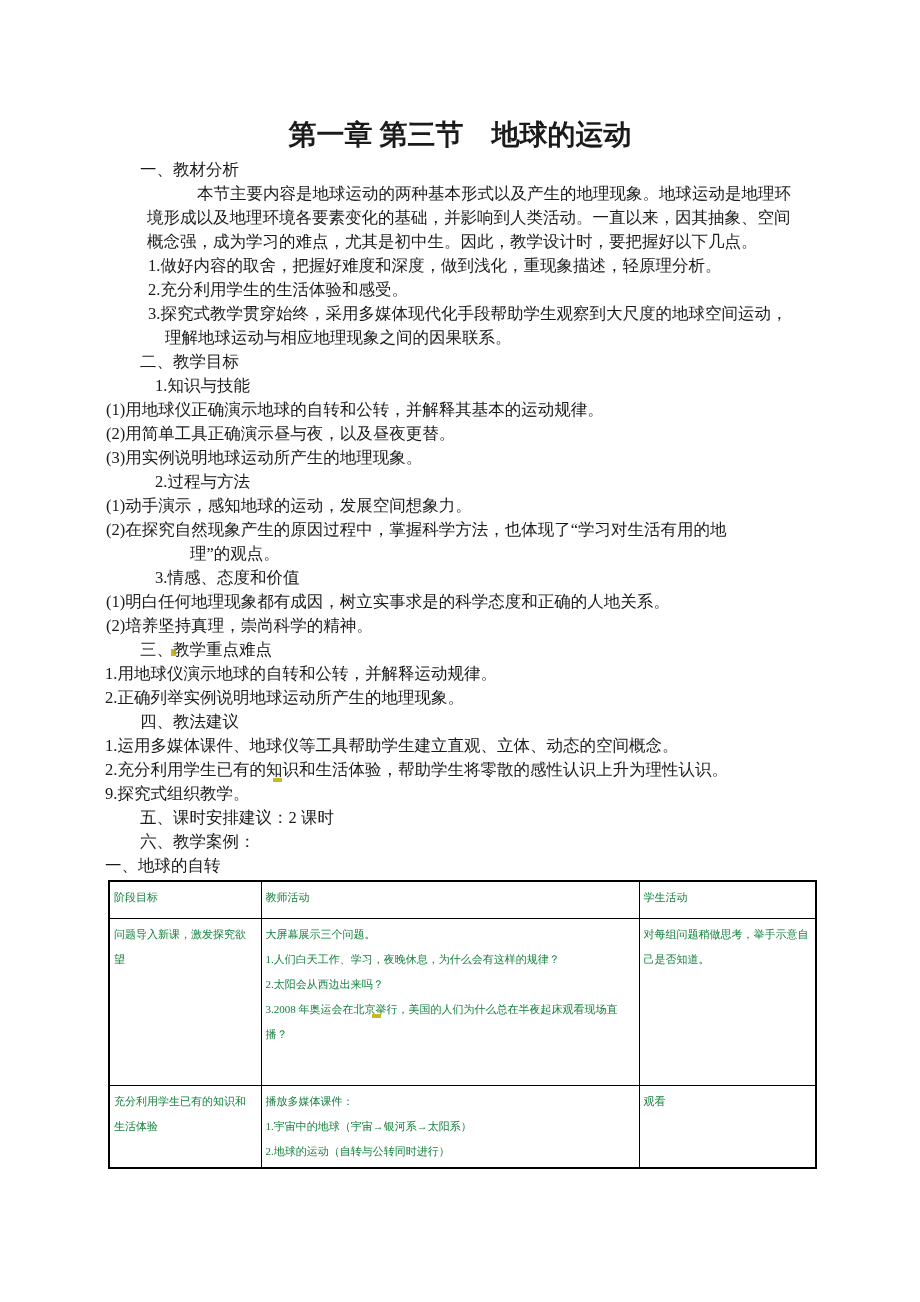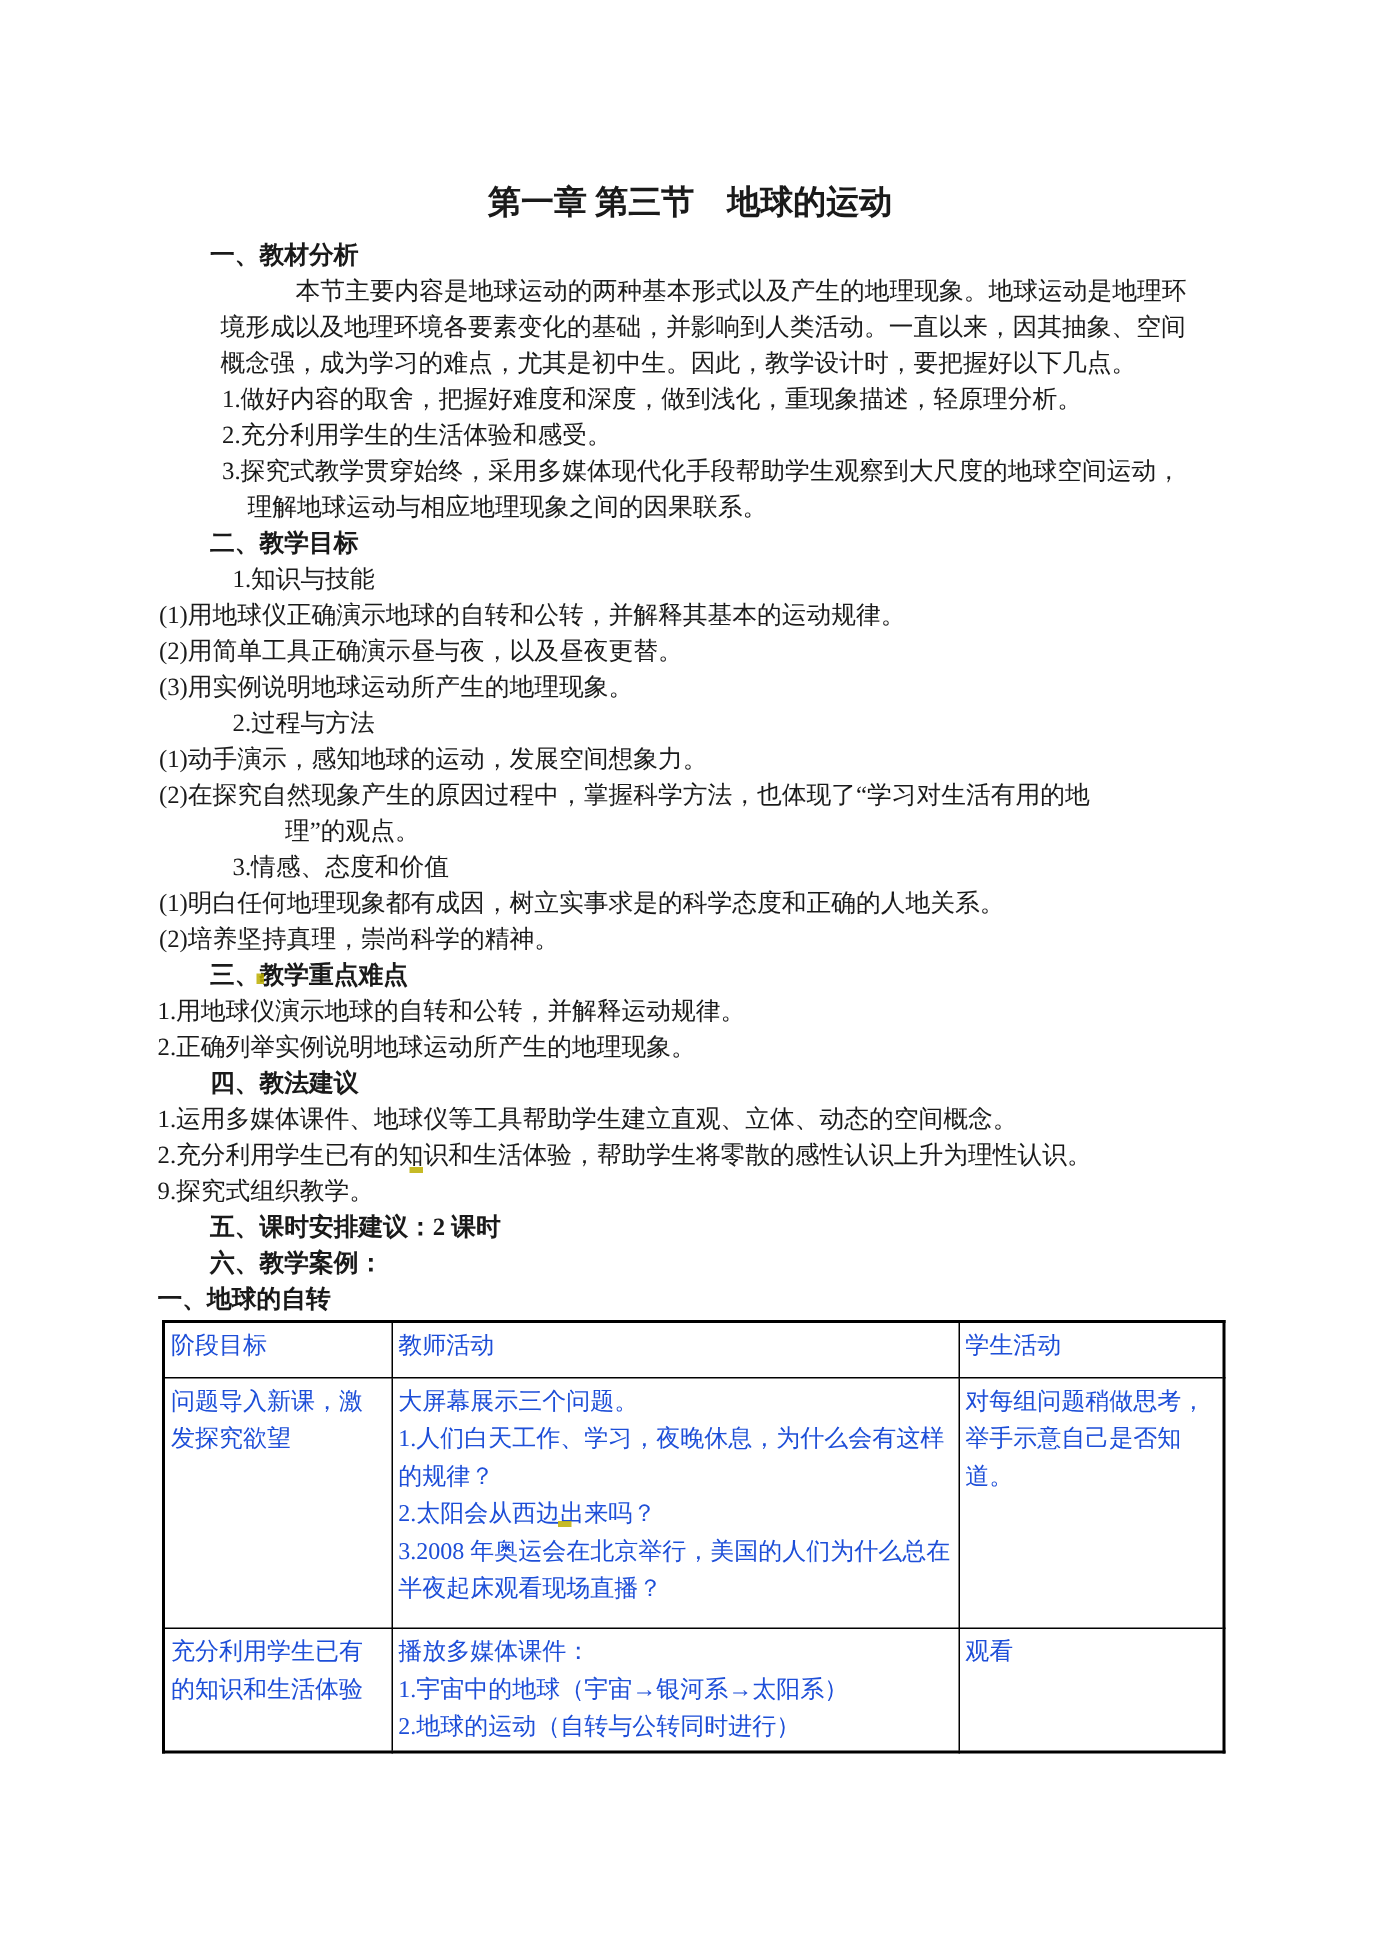--- a/index.html
+++ b/index.html
@@ -10,50 +10,50 @@
     background:#ffffff;
     overflow:hidden;
     font-family:"Liberation Serif","DejaVu Serif",serif;
     color:#1a1a1a;
   }
   .title{
     margin-top:121px;
     height:28px;
     line-height:28px;
     text-align:center;
-    font-size:22px;
+    font-size:28px;
     font-weight:bold;
     white-space:nowrap;
   }
   .gap{height:9px;}
   .ln{
     height:24px;
     line-height:24px;
     font-size:16.5px;
     white-space:nowrap;
   }
-  .b{font-weight:bold;}
+  .b{font-weight:normal;}
   .x140{padding-left:140px;}
   .x147{padding-left:147px;}
   .x148{padding-left:148px;}
   .x155{padding-left:155px;}
   .x165{padding-left:165px;}
   .x167{padding-left:106px;}
   .x175{padding-left:105px;}
   .x190{padding-left:190px;}
   .x197{padding-left:197px;}
 
   table.lesson{
     margin-left:108px;
     margin-top:2px;
     border-collapse:collapse;
     table-layout:fixed;
     width:707px;
-    font-size:16px;
-    color:#1d4ed8;
+    font-size:11px;
+    color:#15803d;
   }
   table.lesson td{
     border:1px solid #000;
     padding:3px 5px 3px 4px;
     line-height:25px;
     vertical-align:top;
     overflow:hidden;
   }
   table.lesson{border:2px solid #000;}
   td.hdr{height:30px;vertical-align:middle;}

